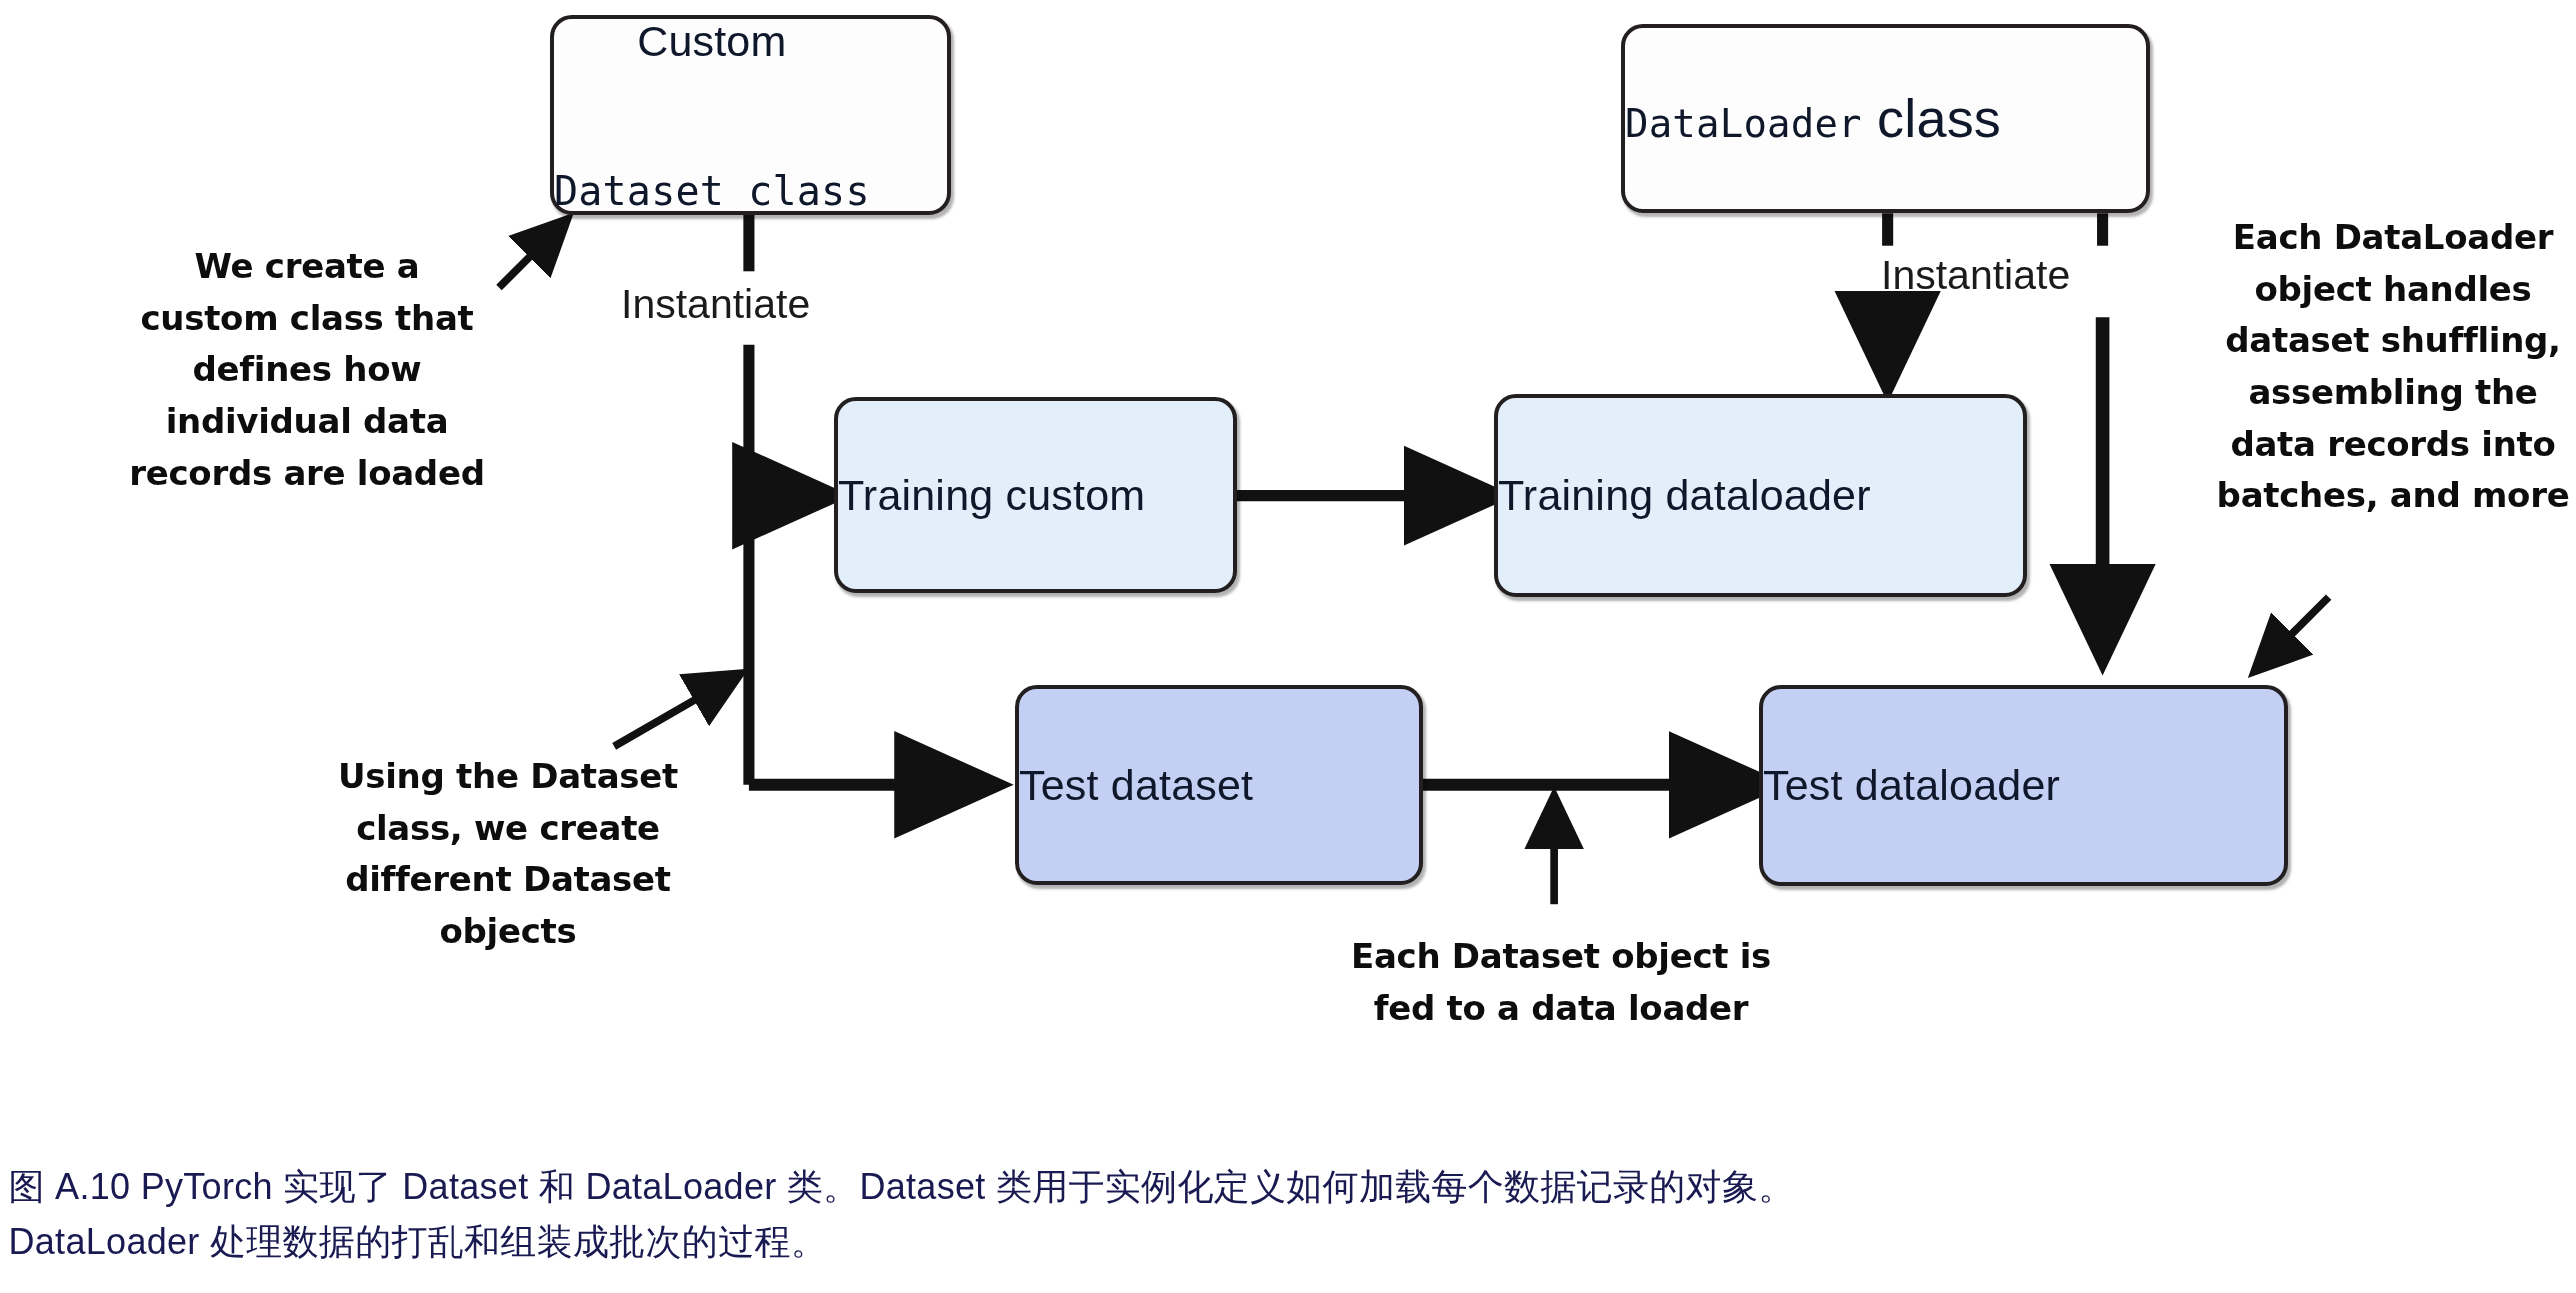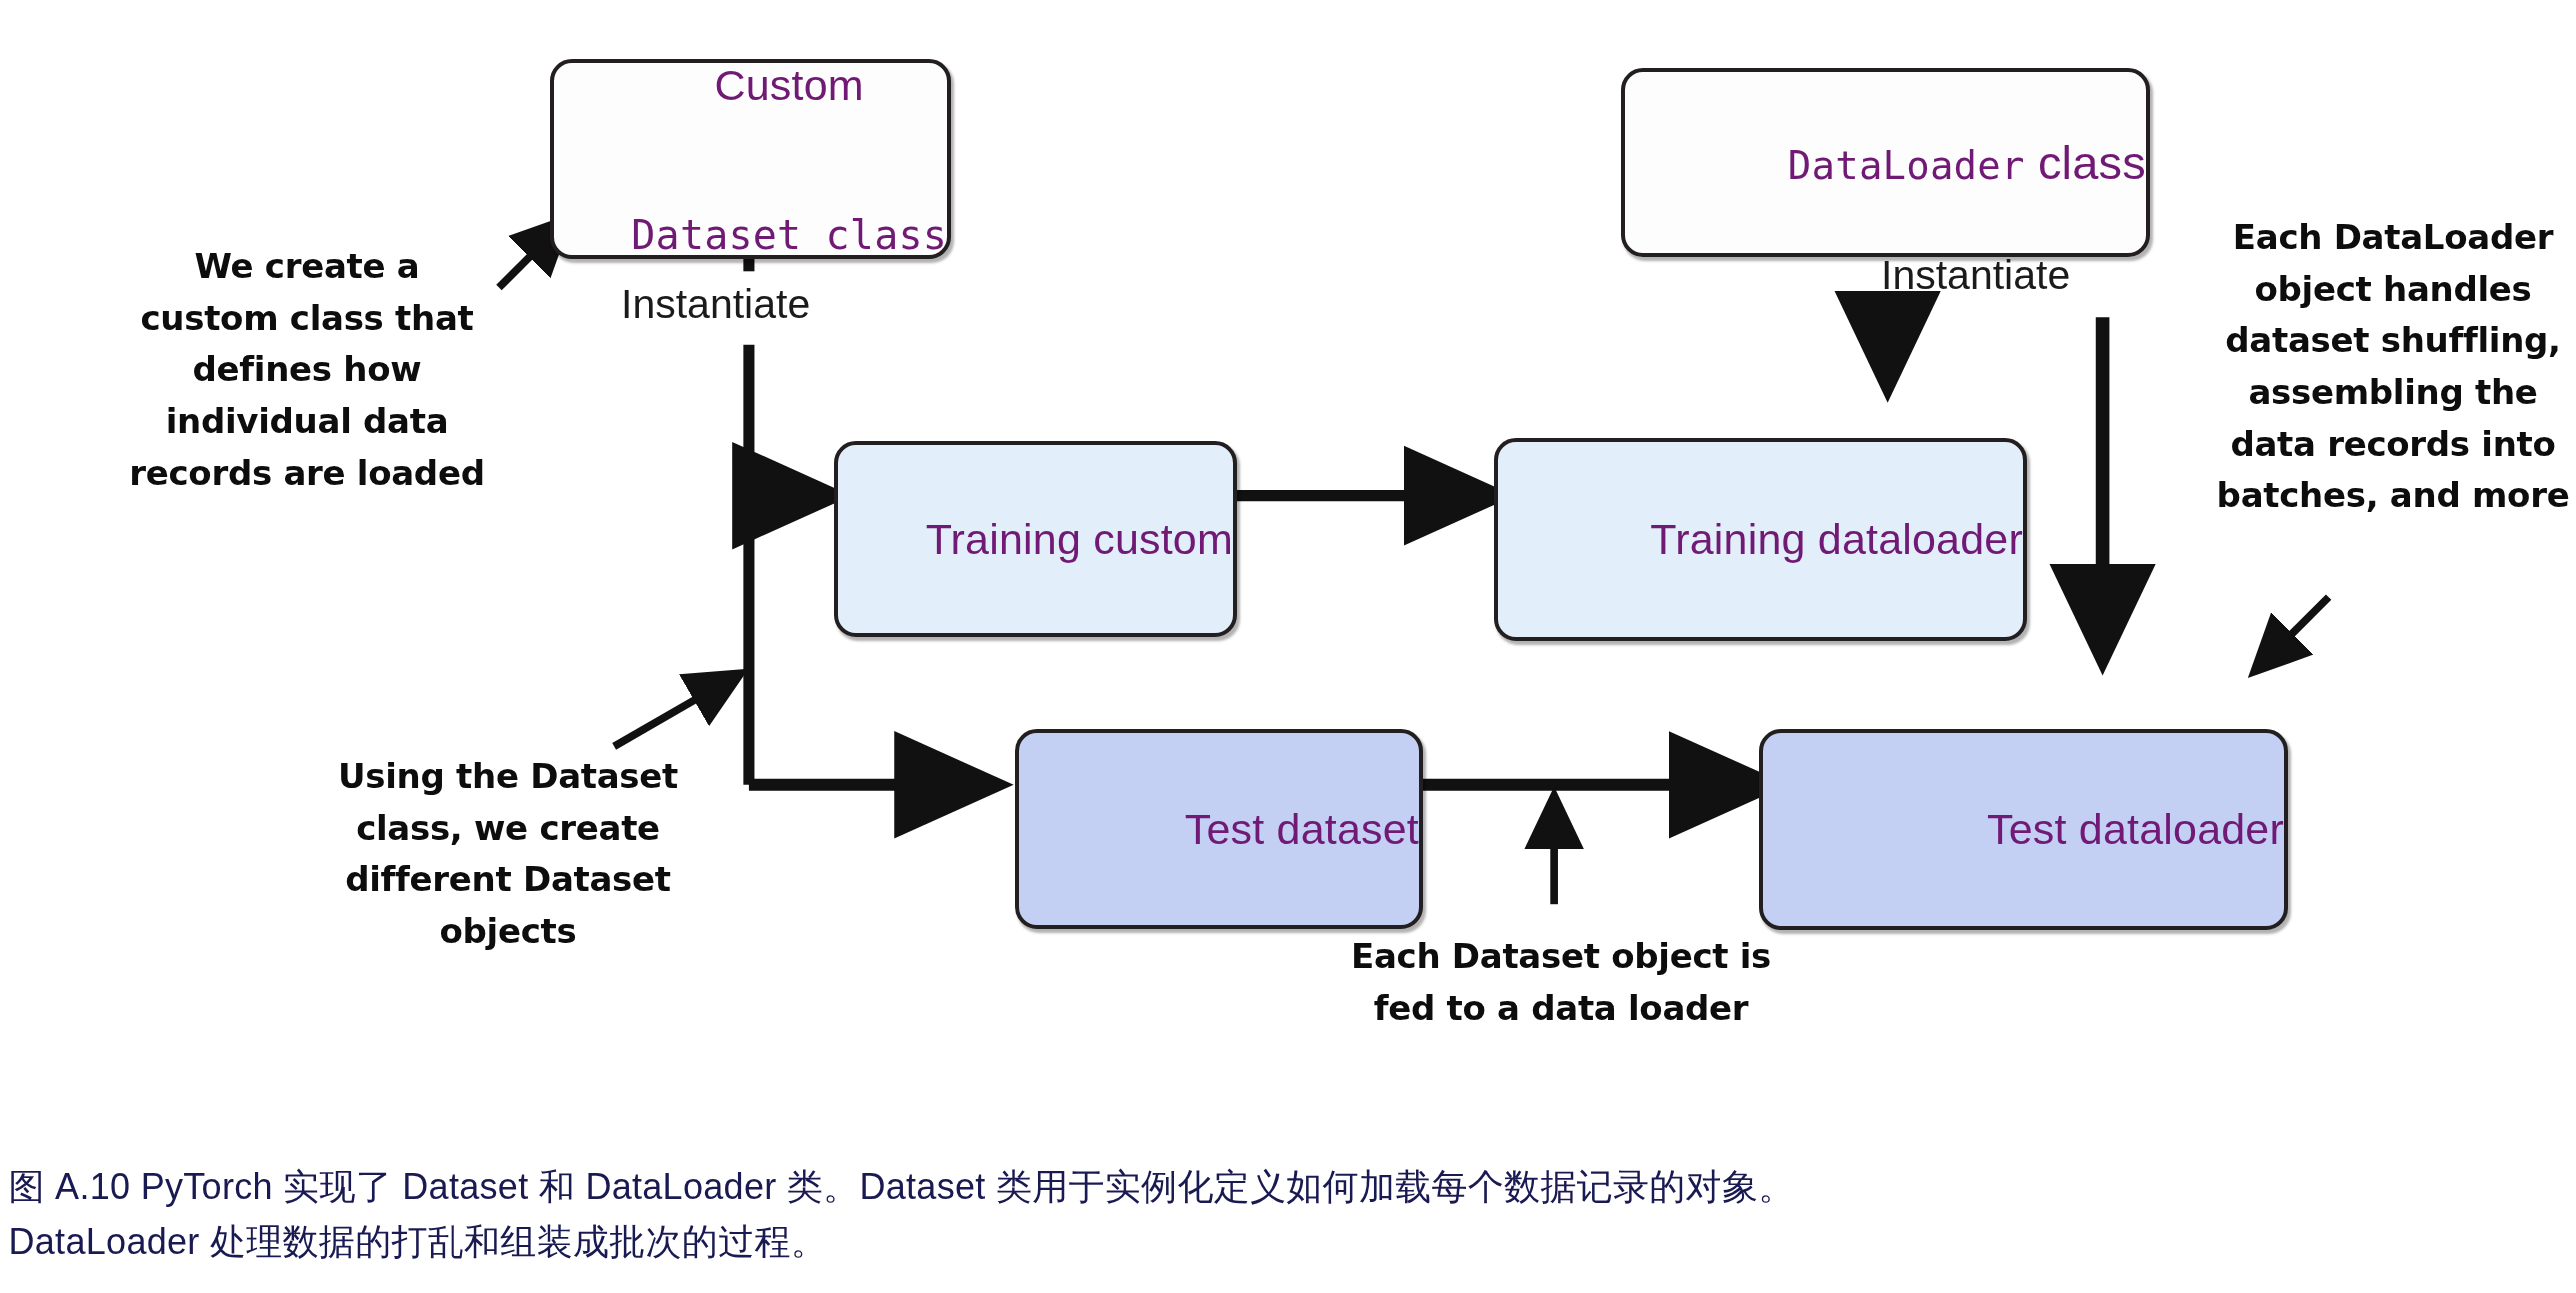--- a/index.html
+++ b/index.html
@@ -20,40 +20,39 @@
     width: 2576px;
     height: 1109px;
   }
   .node {
     position: absolute;
     box-sizing: border-box;
     border: 4.3px solid #231f20;
     border-radius: 22px;
     display: flex;
     align-items: center;
-    justify-content: flex-end;
+    justify-content: flex-start;
     text-align: center;
-    color: #701a75;
+    color: #0f172a;
     box-shadow: 2.6px 3.4px 2.6px rgba(0,0,0,0.30);
-    margin-top: 44px;
   }
   .node-white { background: #fdfdfd; }
   .node-lightblue { background: #e2eef9; }
   .node-periwinkle { background: #c4cff4; }
 
   .node-label {
     font-size: 43px;
     line-height: 1.18;
     letter-spacing: 0.2px;
     white-space: pre;
   }
   .node-label.mono-mix .l1 { font-family: "Liberation Sans", sans-serif; display:block;}
   .node-label.mono-mix .l2 { font-family: "DejaVu Sans Mono", monospace; display:block; font-size:40px;}
   .node-label.mono { font-family: "DejaVu Sans Mono", monospace; font-size: 39px; }
-  .node-label.mono .tail { font-family: "Liberation Sans", sans-serif; font-size: 47px; }
+  .node-label.mono .tail { font-family: "Liberation Sans", sans-serif; font-size: 54px; }
 
   .edge-label {
     position: absolute;
     font-family: "Liberation Sans", sans-serif;
     font-size: 41px;
     color: #1b1b1b;
     white-space: nowrap;
   }
 
   .annot {

